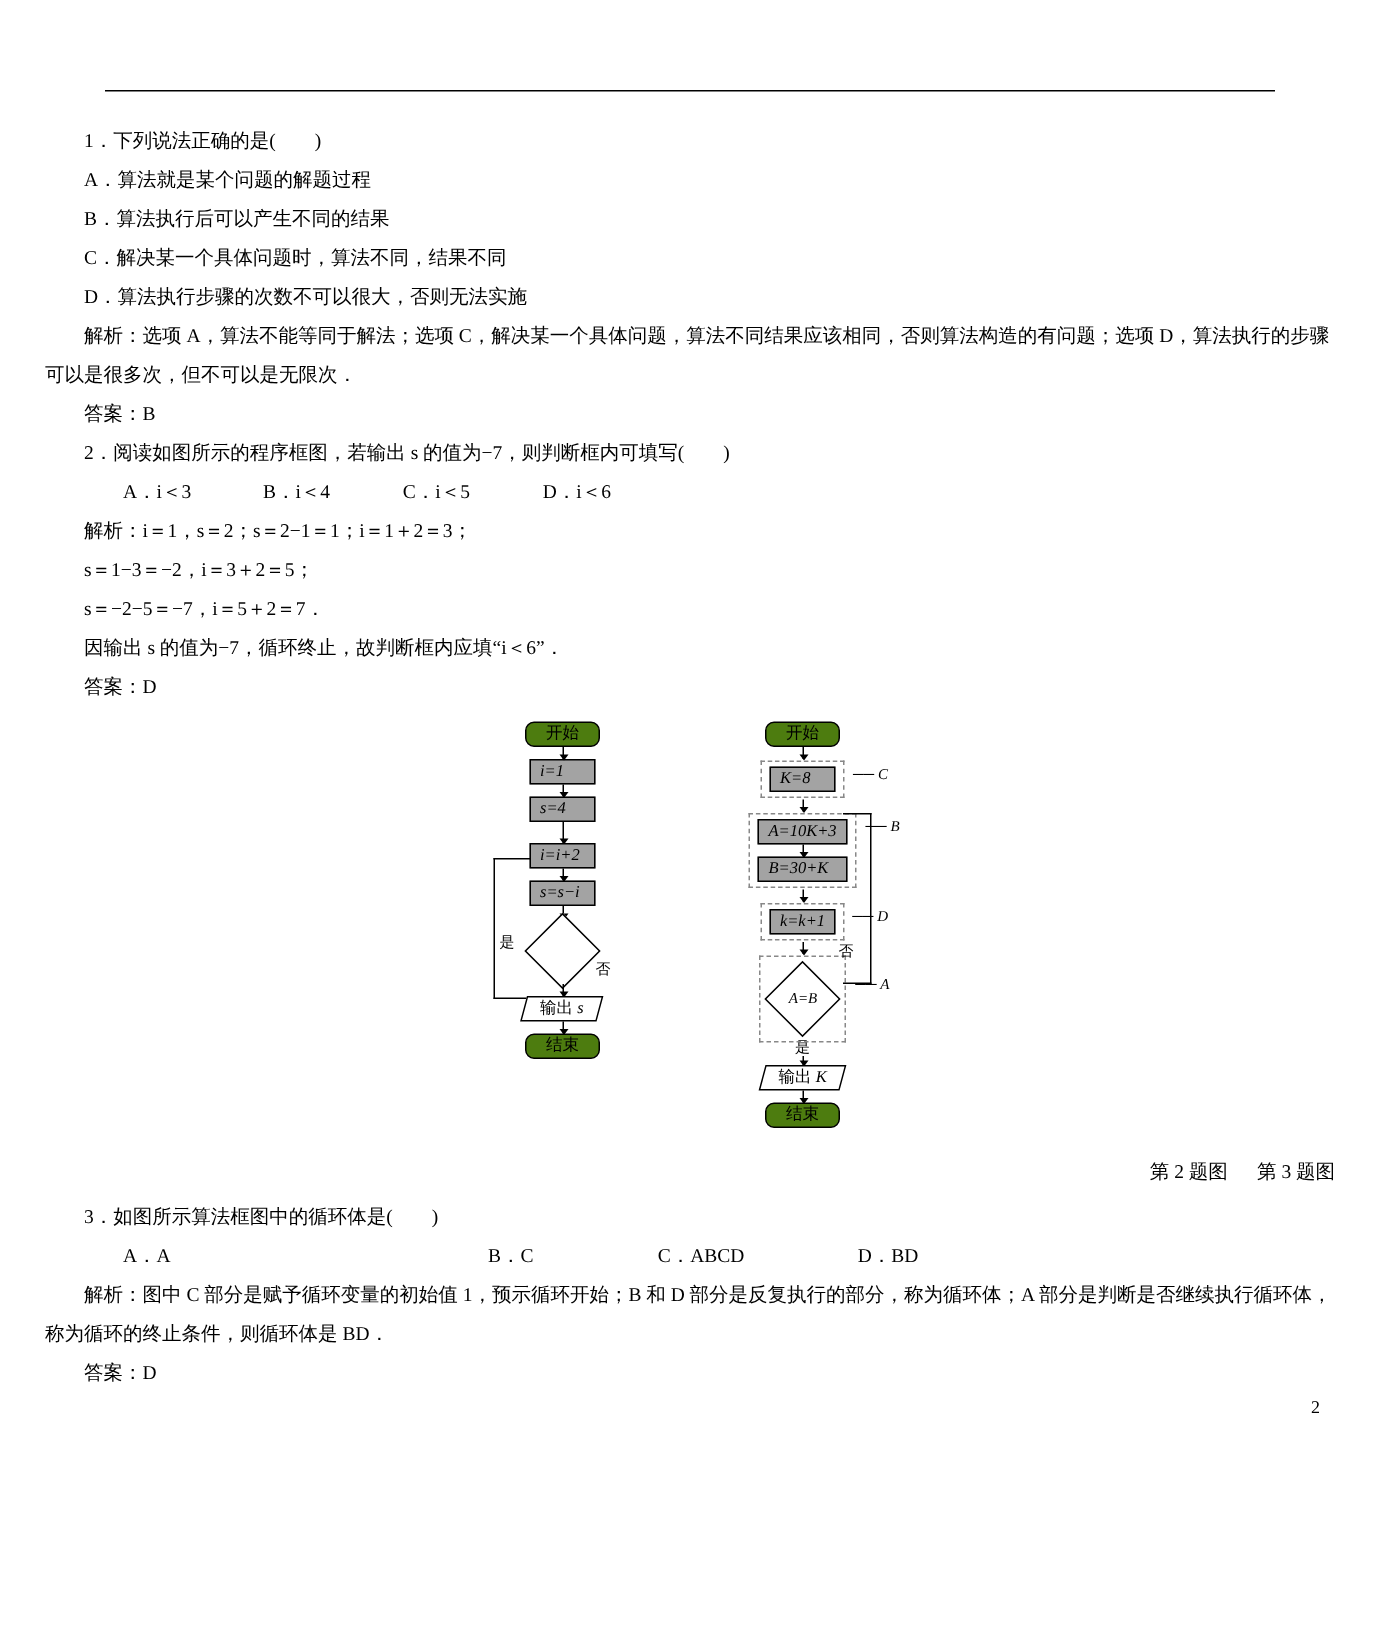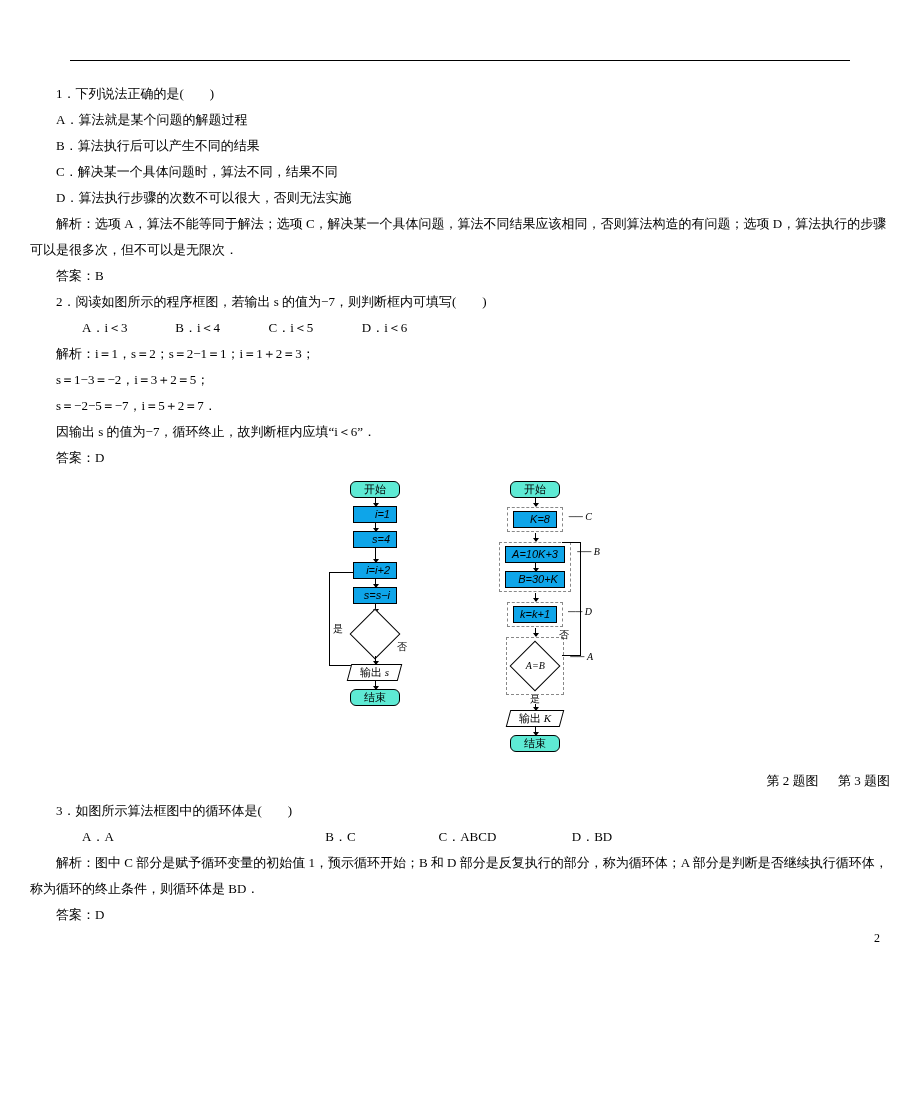--- a/index.html
+++ b/index.html
@@ -40,32 +40,32 @@
     font-size: 11px;
     line-height: 1;
     display: flex;
     flex-direction: column;
     align-items: center;
   }
   .fc-box {
     border: 1px solid #000;
     padding: 2px 8px;
     border-radius: 6px;
-    background: #5eead4;
+    background: #4d7c0f;
     min-width: 32px;
     text-align: center;
   }
   .fc-rect {
     border: 1px solid #000;
     padding: 2px 6px;
-    background: #0ea5e9;
+    background: #a3a3a3;
     min-width: 30px;
-    text-align: right;
+    text-align: left;
     font-style: italic;
-    font-family: Liberation Sans, sans-serif;
+    font-family: Liberation Serif, serif;
   }
   .fc-arrow {
     width: 0; height: 8px; border-left: 1px solid #000; position: relative;
   }
   .fc-arrow::after {
     content: "";
     position: absolute; bottom: -1px; left: -3px;
     border-left: 3px solid transparent;
     border-right: 3px solid transparent;
     border-top: 4px solid #000;

